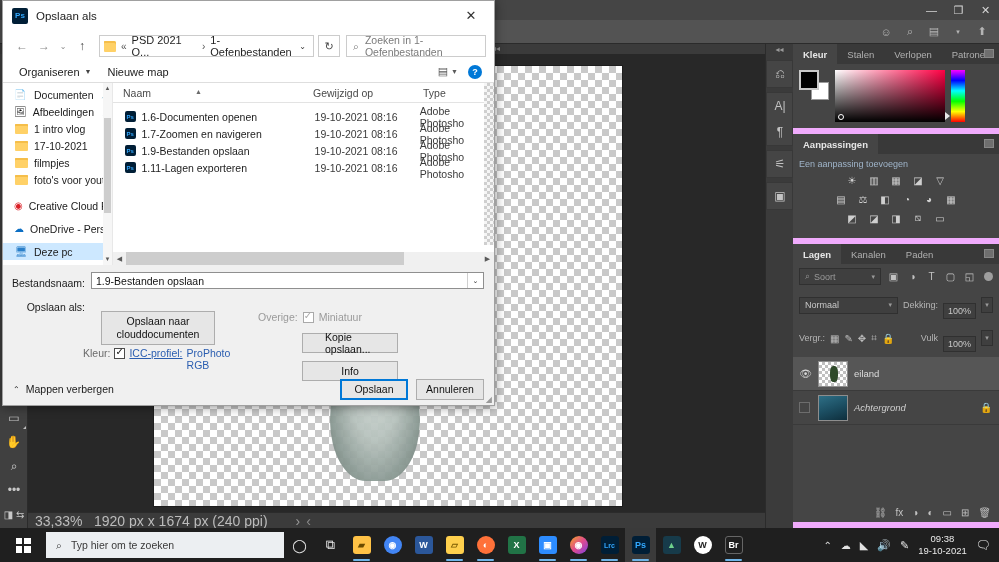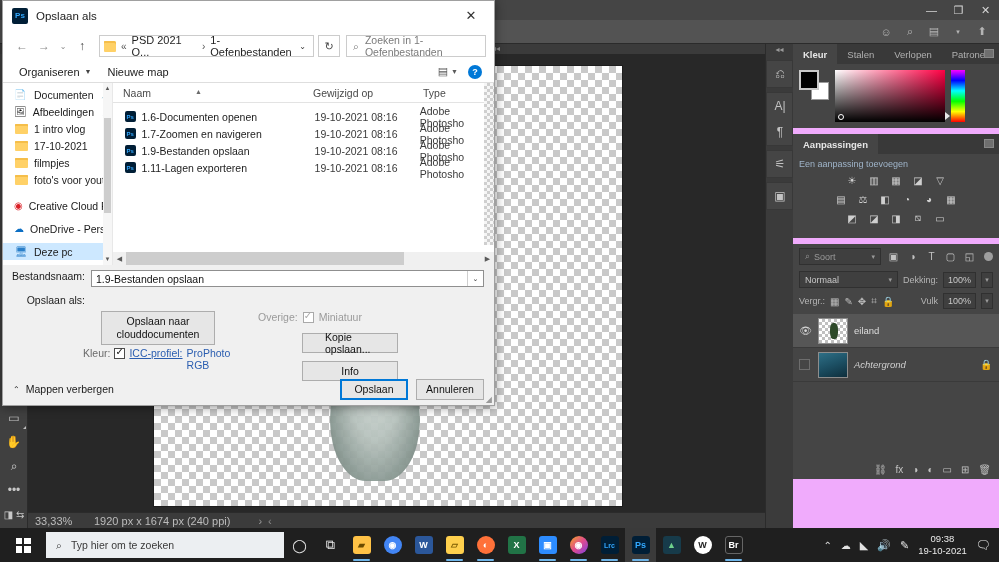--- a/index.html
+++ b/index.html
@@ -54,21 +54,21 @@
     background-size:14px 14px; background-position:0 0, 7px 7px;
     box-shadow:0 0 0 1px #1d1d1d; }
   #ps-moose { position:absolute; left:176px; top:280px; width:90px; height:135px;
     background:radial-gradient(ellipse at 50% 30%, #cfd9d4 0%, #b7c2bd 40%, #8b9a94 72%, #6c7a75 100%);
     border-radius:46% 46% 40% 40%/55% 55% 45% 45%; opacity:.95; }
   #ps-moose:after { content:""; position:absolute; left:26px; top:-14px; width:34px;height:30px;
     background:#4a6b3d; border-radius:50% 50% 40% 40%; }
 
   #ps-statusbar { position:absolute; left:28px; bottom:34px; right:206px; height:16px;
     background:#3b3b3b; border-top:1px solid #2b2b2b; display:flex; align-items:center;
-    color:#bcbcbc; font-size:11px; }
+    color:#bcbcbc; font-size:14px; }
   #ps-statusbar .zoom { width:58px; padding-left:7px; }
   #ps-statusbar .dims { padding-left:8px; }
   #ps-statusbar .arrow { padding-left:28px; color:#9a9a9a; }
   #ps-statusbar .sb-sep { margin-left:6px; color:#8a8a8a; }
 
   
   #ps-rail { position:absolute; right:206px; top:44px; width:28px; bottom:34px;
     background:#3b3b3b; border-left:1px solid #2b2b2b; }
   #ps-rail .railcollapse { height:12px; color:#9a9a9a; font-size:8px; text-align:center; line-height:12px;}
   .railgrp { margin-top:4px; background:#454545; border:1px solid #383838; }
@@ -116,21 +116,21 @@
     background:#3f3f3f; border:1px solid #303030; padding:0 5px; color:#9a9a9a; font-size:9px; }
   .lsearch .chev { margin-left:auto; font-size:7px; }
   .filticon { color:#c3c3c3; font-size:10px; width:13px; text-align:center; }
   .toggleknob { width:9px;height:9px;border-radius:50%;background:#9e9e9e; margin-left:2px;}
   .lrow2 { display:flex; align-items:center; gap:5px; padding:2px 6px; }
   .selbox { flex:1; height:17px; background:#3f3f3f; border:1px solid #303030;
     color:#c8c8c8; font-size:9px; display:flex; align-items:center; padding:0 5px; }
   .selbox .chev { margin-left:auto; font-size:7px; color:#9a9a9a; }
   .lbl2 { color:#b5b5b5; font-size:9px; }
   .numbox { width:33px;height:16px;background:#3f3f3f;border:1px solid #303030;color:#c8c8c8;
-    font-size:9px; display:flex;align-items:center;justify-content:center; }
+    font-size:9px; display:flex;align-items:center;justify-content:center;margin-top:12px; }
   .numchev { width:12px;height:16px;background:#3f3f3f;border:1px solid #303030;color:#9a9a9a;
     font-size:7px; display:flex;align-items:center;justify-content:center; }
   .lrow3 { display:flex; align-items:center; gap:5px; padding:3px 6px 5px; }
   .lockicon { color:#bdbdbd; font-size:10px; }
   .layeritem { display:flex; align-items:center; height:34px; border-bottom:1px solid #3a3a3a;
     padding:0 6px; gap:6px; }
   .layeritem.sel { background:#565656; }
   .eye { width:13px; color:#d6d6d6; font-size:10px; text-align:center; }
   .eyeoff { width:11px;height:11px;border:1px solid #6d6d6d; }
   .thumb { width:30px;height:26px;border:1px solid #8d8d8d; position:relative; overflow:hidden;}
@@ -239,21 +239,21 @@
     background-image:linear-gradient(45deg,#cfcfcf 25%,transparent 25%,transparent 75%,#cfcfcf 75%,#cfcfcf),
                      linear-gradient(45deg,#cfcfcf 25%,transparent 25%,transparent 75%,#cfcfcf 75%,#cfcfcf);
     background-size:6px 6px; background-position:0 0,3px 3px; }
   #hscroll { position:absolute; left:0; bottom:0; right:0; height:13px; background:#f0f0f0;
     display:flex; align-items:center; }
   #hscroll .lt,#hscroll .rt { width:13px; text-align:center; font-size:7px; color:#5a5a5a; }
   #hscroll .track { flex:1; height:13px; position:relative; }
   #hscroll .thumb3 { position:absolute; left:0; top:0; width:278px; height:13px; background:#cdcdcd; }
 
   #dlg-lower { position:absolute; left:0; top:264px; right:0; bottom:0; background:#f0f0f0; }
-  .frow { display:flex; align-items:flex-start; height:19px; margin-top:5px; }
+  .frow { display:flex; align-items:flex-end; height:19px; margin-top:5px; }
   .frow .flabel { width:88px; text-align:right; font-size:10.5px; color:#1b1b1b; padding-right:6px; }
   .fcombo { flex:1; margin-right:10px; height:17px; background:#fff; border:1px solid #8f8f8f;
     display:flex; align-items:center; padding:0 0 0 4px; font-size:10.5px; color:#111; }
   .fcombo.gray { background:#eaeaea; }
   .fcombo .arrow { margin-left:auto; width:16px; text-align:center; font-size:7px; color:#333;
     border-left:1px solid #cfcfcf; height:15px; line-height:15px; }
   #optzone { position:absolute; left:0; top:40px; right:0; height:78px; }
   #btn-cloud { position:absolute; left:98px; top:6px; width:114px; height:34px; background:#e6e6e6;
     border:1px solid #adadad; font-size:10.5px; color:#111; display:flex; align-items:center;
     justify-content:center; text-align:center; line-height:13px; }
@@ -412,20 +412,26 @@
           <div class="adjicon">◩</div>
           <div class="adjicon">◪</div>
           <div class="adjicon">◨</div>
           <div class="adjicon">⧅</div>
           <div class="adjicon">▭</div>
         </div>
       </div>
     </div>
 
     <div class="panel" style="margin-bottom:0">
+      <div class="ptabs">
+        <div class="ptab active">Lagen</div>
+        <div class="ptab">Kanalen</div>
+        <div class="ptab">Paden</div>
+        <div class="pmenu"></div>
+      </div>
       <div id="layersbody">
 
         <div class="lrow1">
           <div class="lsearch">
             <span>⌕</span>
             <span>Soort</span>
             <span class="chev">▾</span>
           </div>
           <div class="filticon">▣</div>
           <div class="filticon">◑</div>

